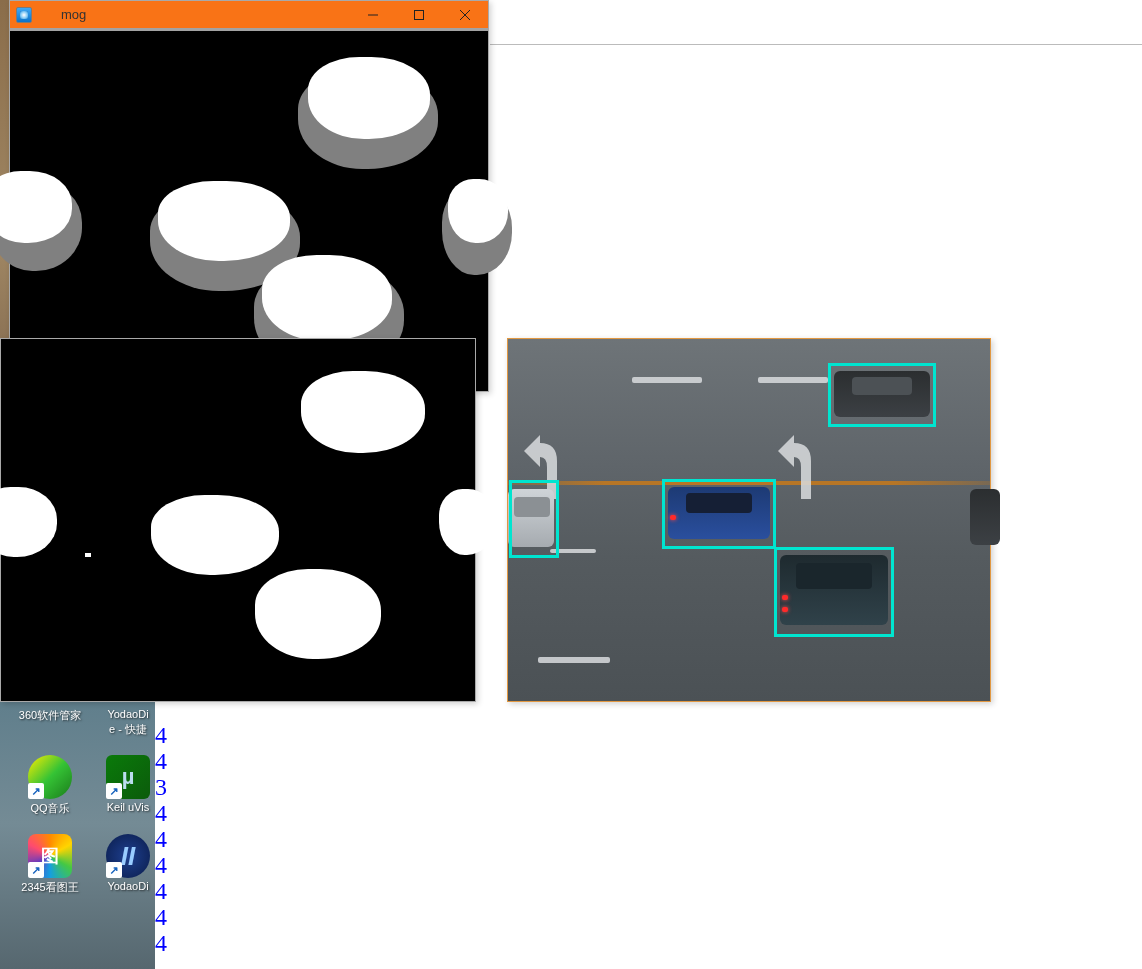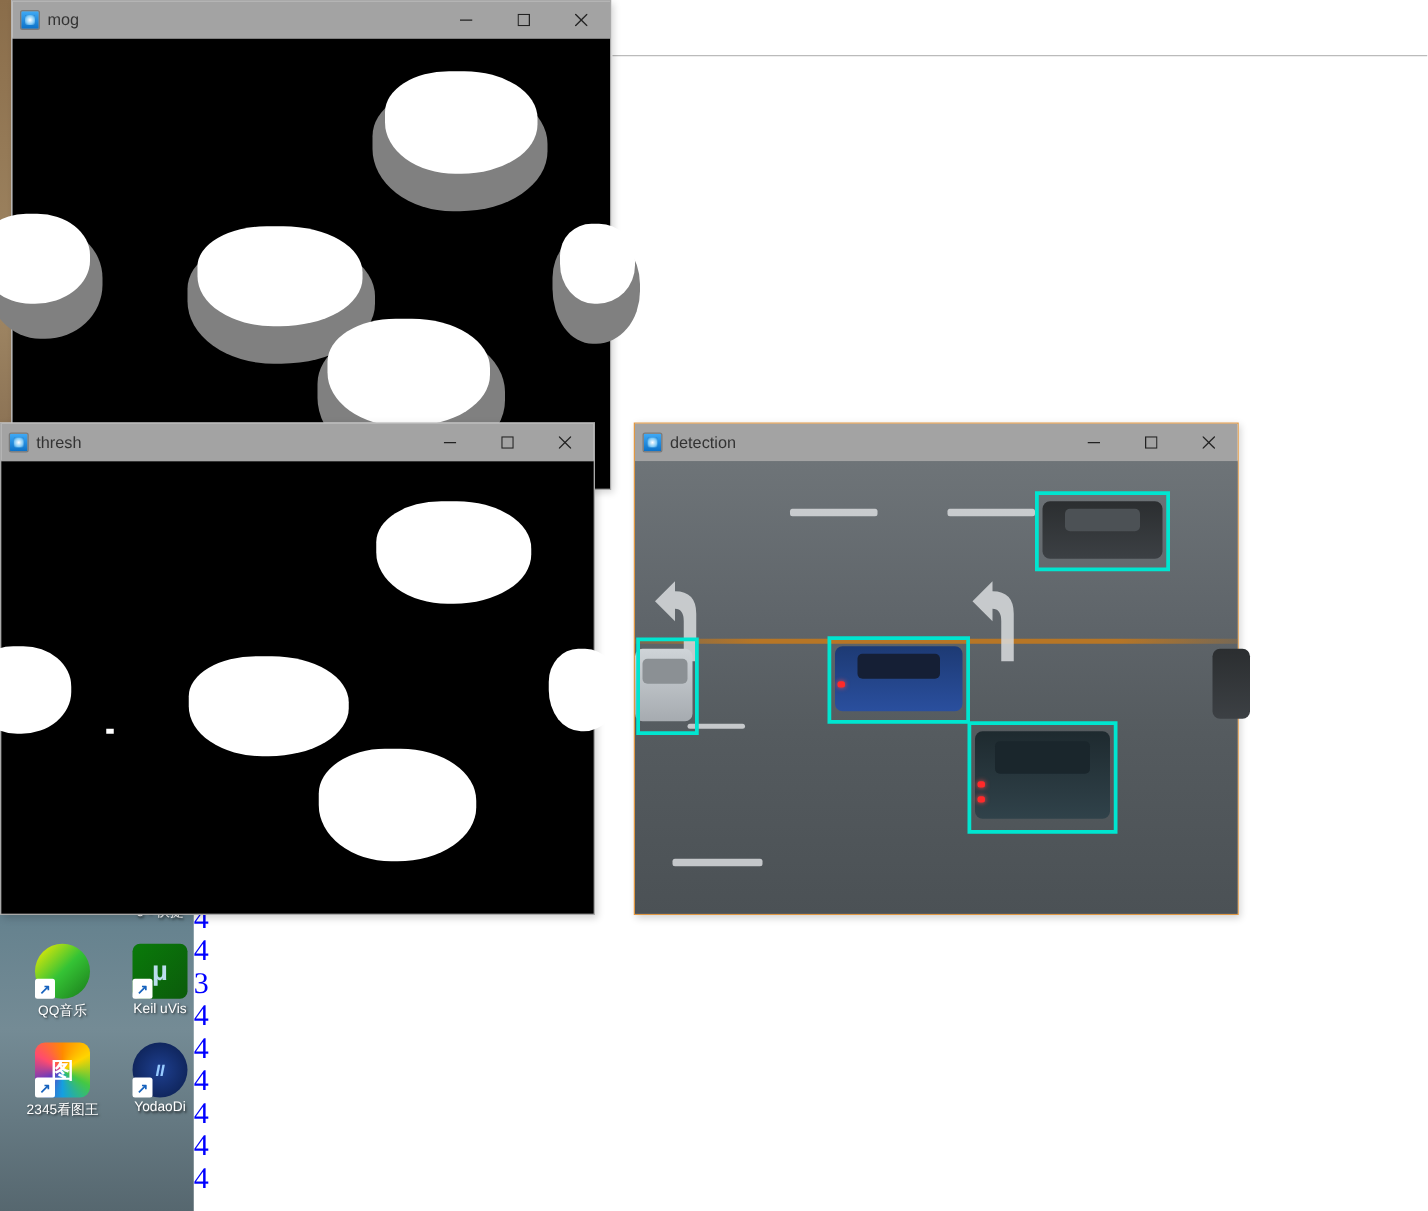--- a/index.html
+++ b/index.html
@@ -88,25 +88,26 @@
     .console-output div { height: 26px; }
 
     .win {
       position: absolute;
       background: #fff;
       border: 1px solid #a9a9a9;
       box-shadow: 2px 2px 6px rgba(0,0,0,0.18);
     }
     .win-titlebar {
       height: 30px;
-      background: #a3a3a3;
+      background: #f97316;
       display: flex;
       align-items: center;
       padding-left: 6px;
-      border-bottom: 1px solid #a3a3a3;
+      border-bottom: 3px solid #a3a3a3;
+      gap: 23px;
     }
     .win-icon {
       width: 16px; height: 16px;
       margin-right: 6px;
       display: inline-block;
       background: linear-gradient(180deg,#3fa9f5 0%,#0b72c9 100%);
       border: 1px solid #7a7a7a;
       border-radius: 2px;
       position: relative;
     }
@@ -234,21 +235,21 @@
   <div class="icon-row">
     <div class="d-icon">
       <span class="d-icon-img kantu">
           <span style="color:#fff;font-weight:bold;font-size:18px;">图</span>
           <span class="shortcut-arrow">↗</span>
         </span>
       <span class="d-icon-label">2345看图王</span>
     </div>
     <div class="d-icon">
       <span class="d-icon-img quartus">
-          <span style="color:#9cf;font-weight:bold;font-style:italic;font-size:13px;">II</span>
+          <span style="color:#9cf;font-weight:bold;font-style:italic;font-size:26px;">II</span>
           <span class="shortcut-arrow">↗</span>
         </span>
       <span class="d-icon-label">YodaoDi</span>
     </div>
   </div>
 </div>
 
 <div class="console-output">
   <div>4</div>
   <div>4</div>
@@ -297,75 +298,31 @@
 
     <div class="blob gray blob-round" style="left:244px;top:232px;width:150px;height:110px;"></div>
     <div class="blob blob-round" style="left:252px;top:224px;width:130px;height:86px;"></div>
 
     <div class="blob gray blob-round" style="left:432px;top:156px;width:70px;height:88px;"></div>
     <div class="blob blob-round" style="left:438px;top:148px;width:60px;height:64px;"></div>
   </div>
 </div>
 
 <div class="win win-thresh">
-  <div class="win-titlebar">
-    <span class="win-icon"></span>
-    <span class="win-title">thresh</span>
-    <div class="win-buttons">
-      <div class="win-btn">
-          <svg width="10" height="10">
-            <line x1="0" y1="5" x2="10" y2="5" stroke-width="1"></line>
-          </svg>
-        </div>
-      <div class="win-btn">
-          <svg width="10" height="10">
-            <rect x="0.5" y="0.5" width="9" height="9" fill="none" stroke-width="1"></rect>
-          </svg>
-        </div>
-      <div class="win-btn close-btn">
-          <svg width="10" height="10">
-            <line x1="0" y1="0" x2="10" y2="10" stroke-width="1"></line>
-            <line x1="10" y1="0" x2="0" y2="10" stroke-width="1"></line>
-          </svg>
-        </div>
-    </div>
-  </div>
   <div class="win-content">
     <div class="blob blob-round" style="left:300px;top:32px;width:124px;height:82px;"></div>
     <div class="blob blob-round" style="left:-24px;top:148px;width:80px;height:70px;"></div>
     <div class="blob blob-round" style="left:150px;top:156px;width:128px;height:80px;"></div>
     <div class="blob blob-round" style="left:254px;top:230px;width:126px;height:90px;"></div>
     <div class="blob blob-round" style="left:438px;top:150px;width:56px;height:66px;"></div>
     <div class="blob" style="left:84px;top:214px;width:6px;height:4px;"></div>
   </div>
 </div>
 
 <div class="win win-detection">
-  <div class="win-titlebar">
-    <span class="win-icon"></span>
-    <span class="win-title">detection</span>
-    <div class="win-buttons">
-      <div class="win-btn">
-          <svg width="10" height="10">
-            <line x1="0" y1="5" x2="10" y2="5" stroke-width="1"></line>
-          </svg>
-        </div>
-      <div class="win-btn">
-          <svg width="10" height="10">
-            <rect x="0.5" y="0.5" width="9" height="9" fill="none" stroke-width="1"></rect>
-          </svg>
-        </div>
-      <div class="win-btn close-btn">
-          <svg width="10" height="10">
-            <line x1="0" y1="0" x2="10" y2="10" stroke-width="1"></line>
-            <line x1="10" y1="0" x2="0" y2="10" stroke-width="1"></line>
-          </svg>
-        </div>
-    </div>
-  </div>
   <div class="win-content">
     <div class="road"></div>
 
     <div class="lane-dash" style="left:124px;top:38px;width:70px;"></div>
     <div class="lane-dash" style="left:250px;top:38px;width:70px;"></div>
     <div class="yellow-line" style="top:142px;"></div>
     <div class="lane-dash" style="left:30px;top:318px;width:72px;"></div>
     <div class="lane-dash" style="left:42px;top:210px;width:46px;height:4px;"></div>
 
     <div class="arrow-mark" style="left:14px;top:92px;">

